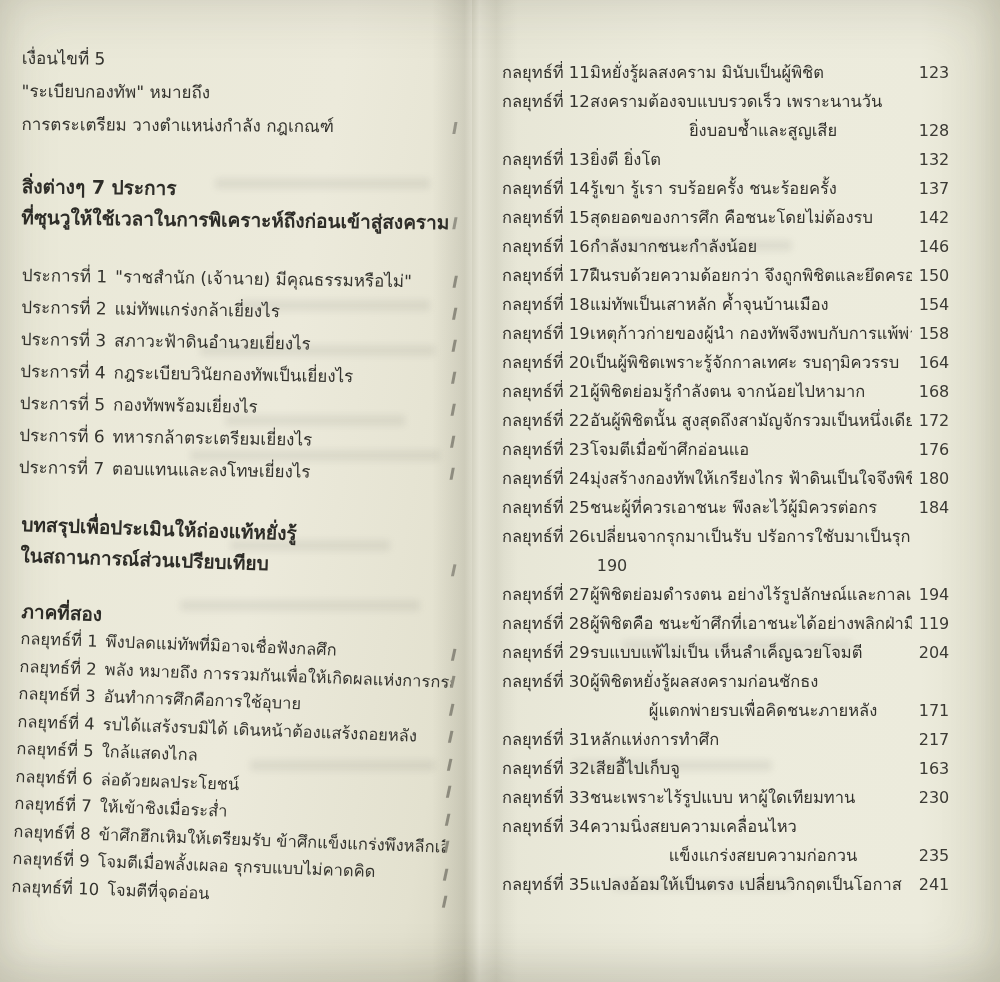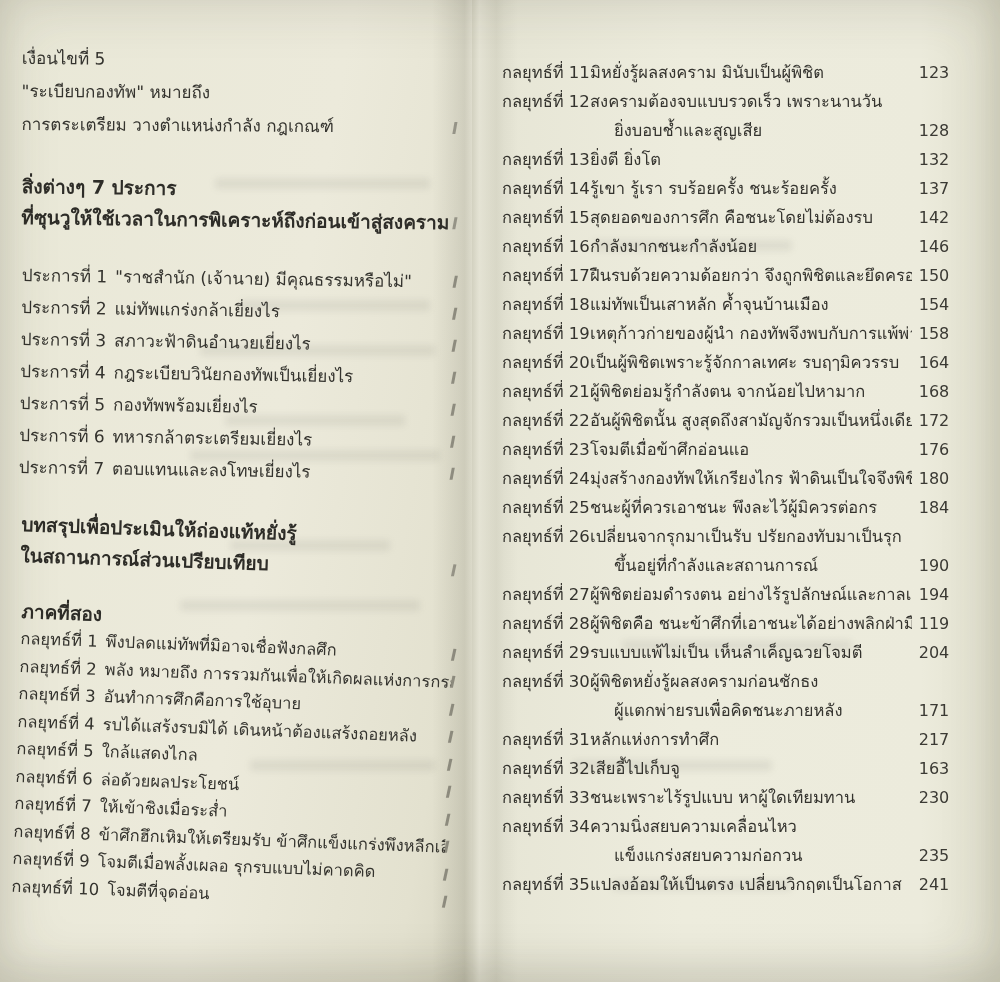--- a/index.html
+++ b/index.html
@@ -44,21 +44,21 @@
        border-left:3px solid rgba(50,48,42,.45);transform:skewX(-10deg);align-self:center;}
   .with-cut{display:flex;}
   .with-cut::after{content:"";flex:none;margin-left:auto;width:5px;height:12px;
        border-left:3px solid rgba(50,48,42,.4);transform:skewX(-10deg);align-self:center;margin-right:10px;}
   
   .rcontent{position:relative;padding:58px 44px 0 30px;z-index:2;}
   .trow.right{display:flex;align-items:baseline;font-size:16.5px;line-height:29px;white-space:nowrap;}
   .trow.right .lbl{flex:none;width:88px;}
   .trow.right .ttl{flex:1;overflow:hidden;}
   .trow.right .pg{flex:none;width:44px;text-align:center;font-size:16px;color:#3b3a34;}
-  .trow.right.cont .ttl{padding-left:24px;}
+  .trow.right.cont .ttl{padding-left:24px;text-align:center;}
   
   .ghost{position:absolute;height:11px;border-radius:4px;background:rgba(100,98,84,.10);
          filter:blur(3px);pointer-events:none;z-index:1;}
 </style>
 </head>
 <body>
 
 <div class="book">
 
   <div class="page page-left">
@@ -298,27 +298,26 @@
   </div>
 
   <div class="trow right">
     <span class="lbl">กลยุทธ์ที่ 25</span>
     <span class="ttl">ชนะผู้ที่ควรเอาชนะ พึงละไว้ผู้มิควรต่อกร</span>
     <span class="pg">184</span>
   </div>
 
   <div class="trow right">
     <span class="lbl">กลยุทธ์ที่ 26</span>
-    <span class="ttl">เปลี่ยนจากรุกมาเป็นรับ ปรัยกองทับมาเป็นรุก</span>
+    <span class="ttl">เปลี่ยนจากรุกมาเป็นรับ ปรัอการใชับมาเป็นรุก</span>
     <span class="pg"></span>
   </div>
 
   <div class="trow right cont">
     <span class="lbl"></span>
-    <span class="ttl">ขึ้นอยู่ที่กำลังและสถานการณ์</span>
     <span class="pg">190</span>
   </div>
 
   <div class="trow right">
     <span class="lbl">กลยุทธ์ที่ 27</span>
     <span class="ttl">ผู้พิชิตย่อมดำรงตน อย่างไร้รูปลักษณ์และกาลเวลา</span>
     <span class="pg">194</span>
   </div>
 
   <div class="trow right">

